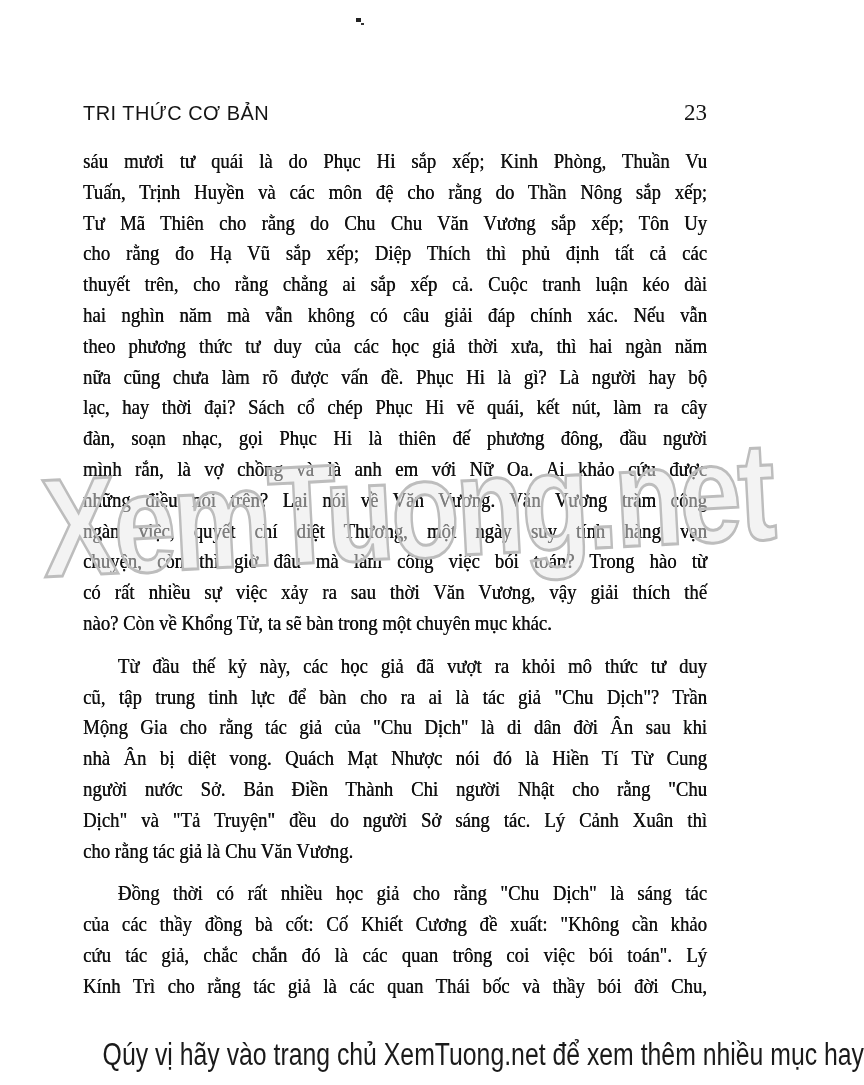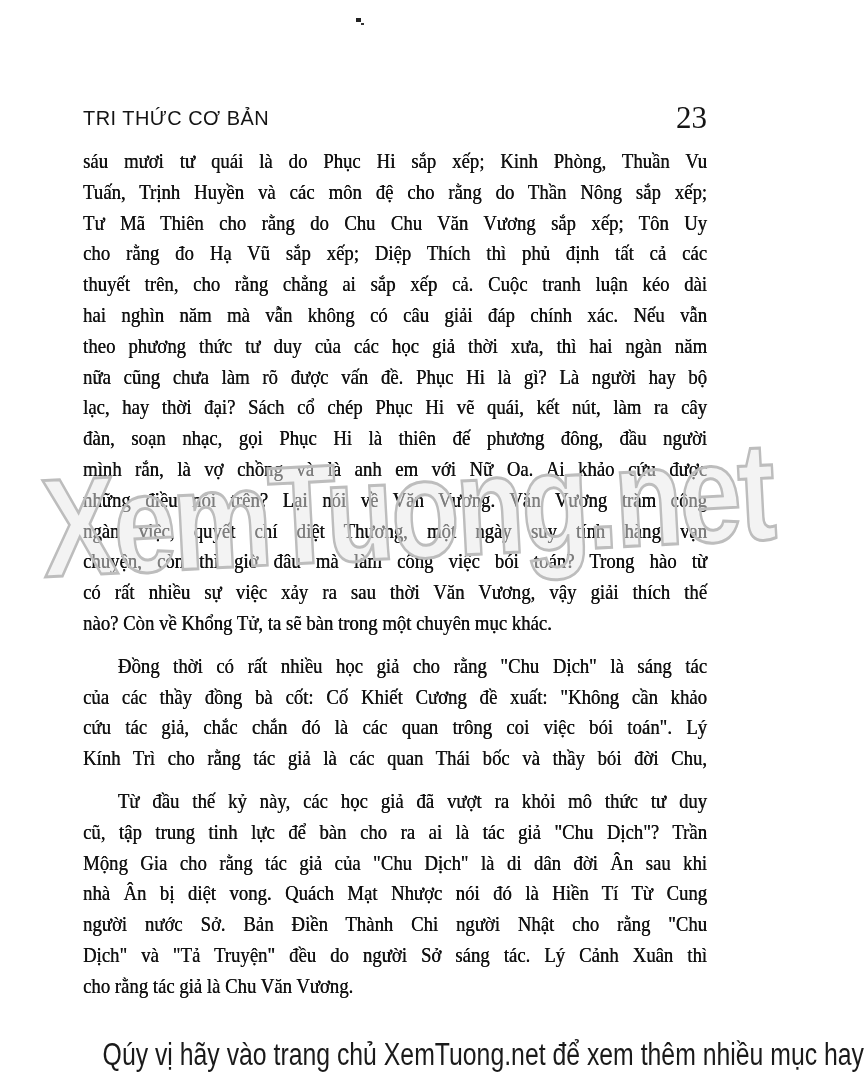--- a/index.html
+++ b/index.html
@@ -26,21 +26,21 @@
   .running-title {
     font-family: "Liberation Sans", "DejaVu Sans", sans-serif;
     font-size: 21px;
     letter-spacing: 0.5px;
     transform: scaleX(0.95);
     transform-origin: 0 50%;
     white-space: nowrap;
     color: #141414;
   }
   .page-number {
-    font-size: 31px;
+    font-size: 23px;
     color: #141414;
   }
   .body-text {
     position: absolute;
     left: 83px;
     top: 146px;
     width: 624px;
   }
   .para + .para { margin-top: 12px; }
   .line {
@@ -127,33 +127,33 @@
         <div class="line">lạc, hay thời đại? Sách cổ chép Phục Hi vẽ quái, kết nút, làm ra cây</div>
         <div class="line">đàn, soạn nhạc, gọi Phục Hi là thiên đế phương đông, đầu người</div>
         <div class="line">mình rắn, là vợ chồng và là anh em với Nữ Oa. Ai khảo cứu được</div>
         <div class="line">những điều nói trên? Lại nói về Văn Vương. Văn Vương trăm công</div>
         <div class="line">ngàn việc, quyết chí diệt Thương, một ngày suy tính hàng vạn</div>
         <div class="line">chuyện, còn thì giờ đâu mà làm công việc bói toán? Trong hào từ</div>
         <div class="line">có rất nhiều sự việc xảy ra sau thời Văn Vương, vậy giải thích thế</div>
         <div class="line endline">nào? Còn về Khổng Tử, ta sẽ bàn trong một chuyên mục khác.</div>
       </div>
       <div class="para">
-        <div class="line indent">Đồng thời có rất nhiều học giả cho rằng "Chu Dịch" là sáng tác</div>
-        <div class="line">của các thầy đồng bà cốt: Cố Khiết Cương đề xuất: "Không cần khảo</div>
-        <div class="line">cứu tác giả, chắc chắn đó là các quan trông coi việc bói toán". Lý</div>
-        <div class="line">Kính Trì cho rằng tác giả là các quan Thái bốc và thầy bói đời Chu,</div>
-      </div>
-      <div class="para">
         <div class="line indent">Từ đầu thế kỷ này, các học giả đã vượt ra khỏi mô thức tư duy</div>
         <div class="line">cũ, tập trung tinh lực để bàn cho ra ai là tác giả "Chu Dịch"? Trần</div>
         <div class="line">Mộng Gia cho rằng tác giả của "Chu Dịch" là di dân đời Ân sau khi</div>
         <div class="line">nhà Ân bị diệt vong. Quách Mạt Nhược nói đó là Hiền Tí Từ Cung</div>
         <div class="line">người nước Sở. Bản Điền Thành Chi người Nhật cho rằng "Chu</div>
         <div class="line">Dịch" và "Tả Truyện" đều do người Sở sáng tác. Lý Cảnh Xuân thì</div>
         <div class="line endline">cho rằng tác giả là Chu Văn Vương.</div>
+      </div>
+      <div class="para">
+        <div class="line indent">Đồng thời có rất nhiều học giả cho rằng "Chu Dịch" là sáng tác</div>
+        <div class="line">của các thầy đồng bà cốt: Cố Khiết Cương đề xuất: "Không cần khảo</div>
+        <div class="line">cứu tác giả, chắc chắn đó là các quan trông coi việc bói toán". Lý</div>
+        <div class="line">Kính Trì cho rằng tác giả là các quan Thái bốc và thầy bói đời Chu,</div>
       </div>
     </div>
 
   <div class="footer-note">
     <span>Qúy vị hãy vào trang chủ XemTuong.net để xem thêm nhiều mục hay khác</span>
   </div>
 
 </div>
 
 </body></html>

